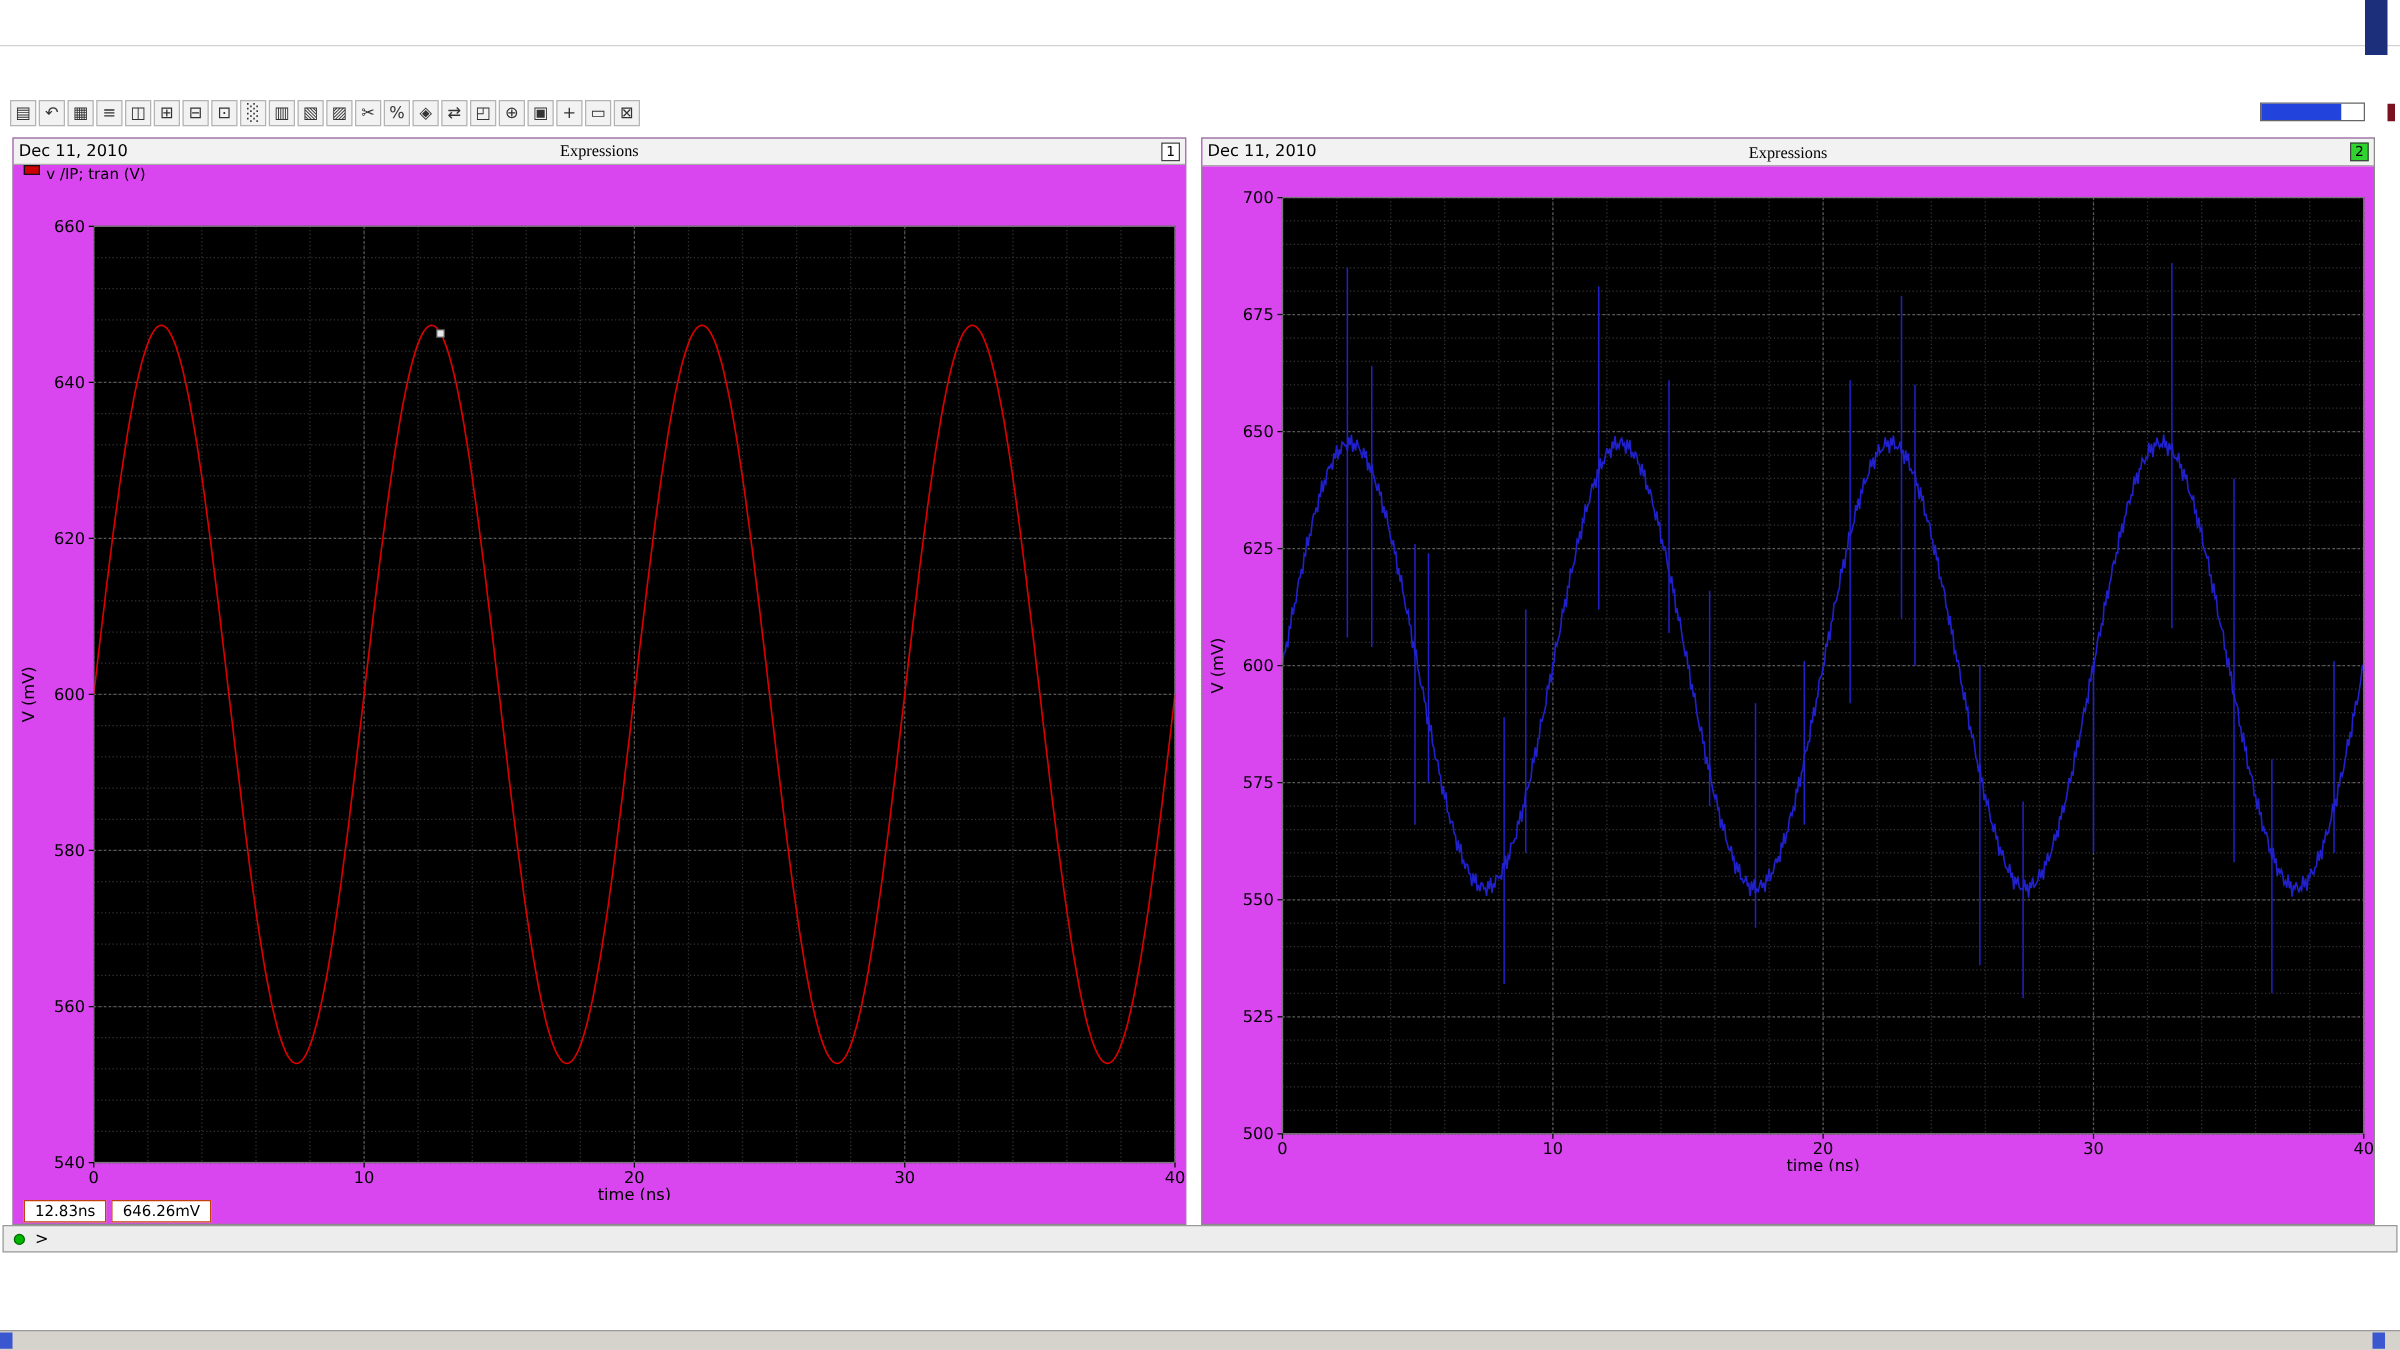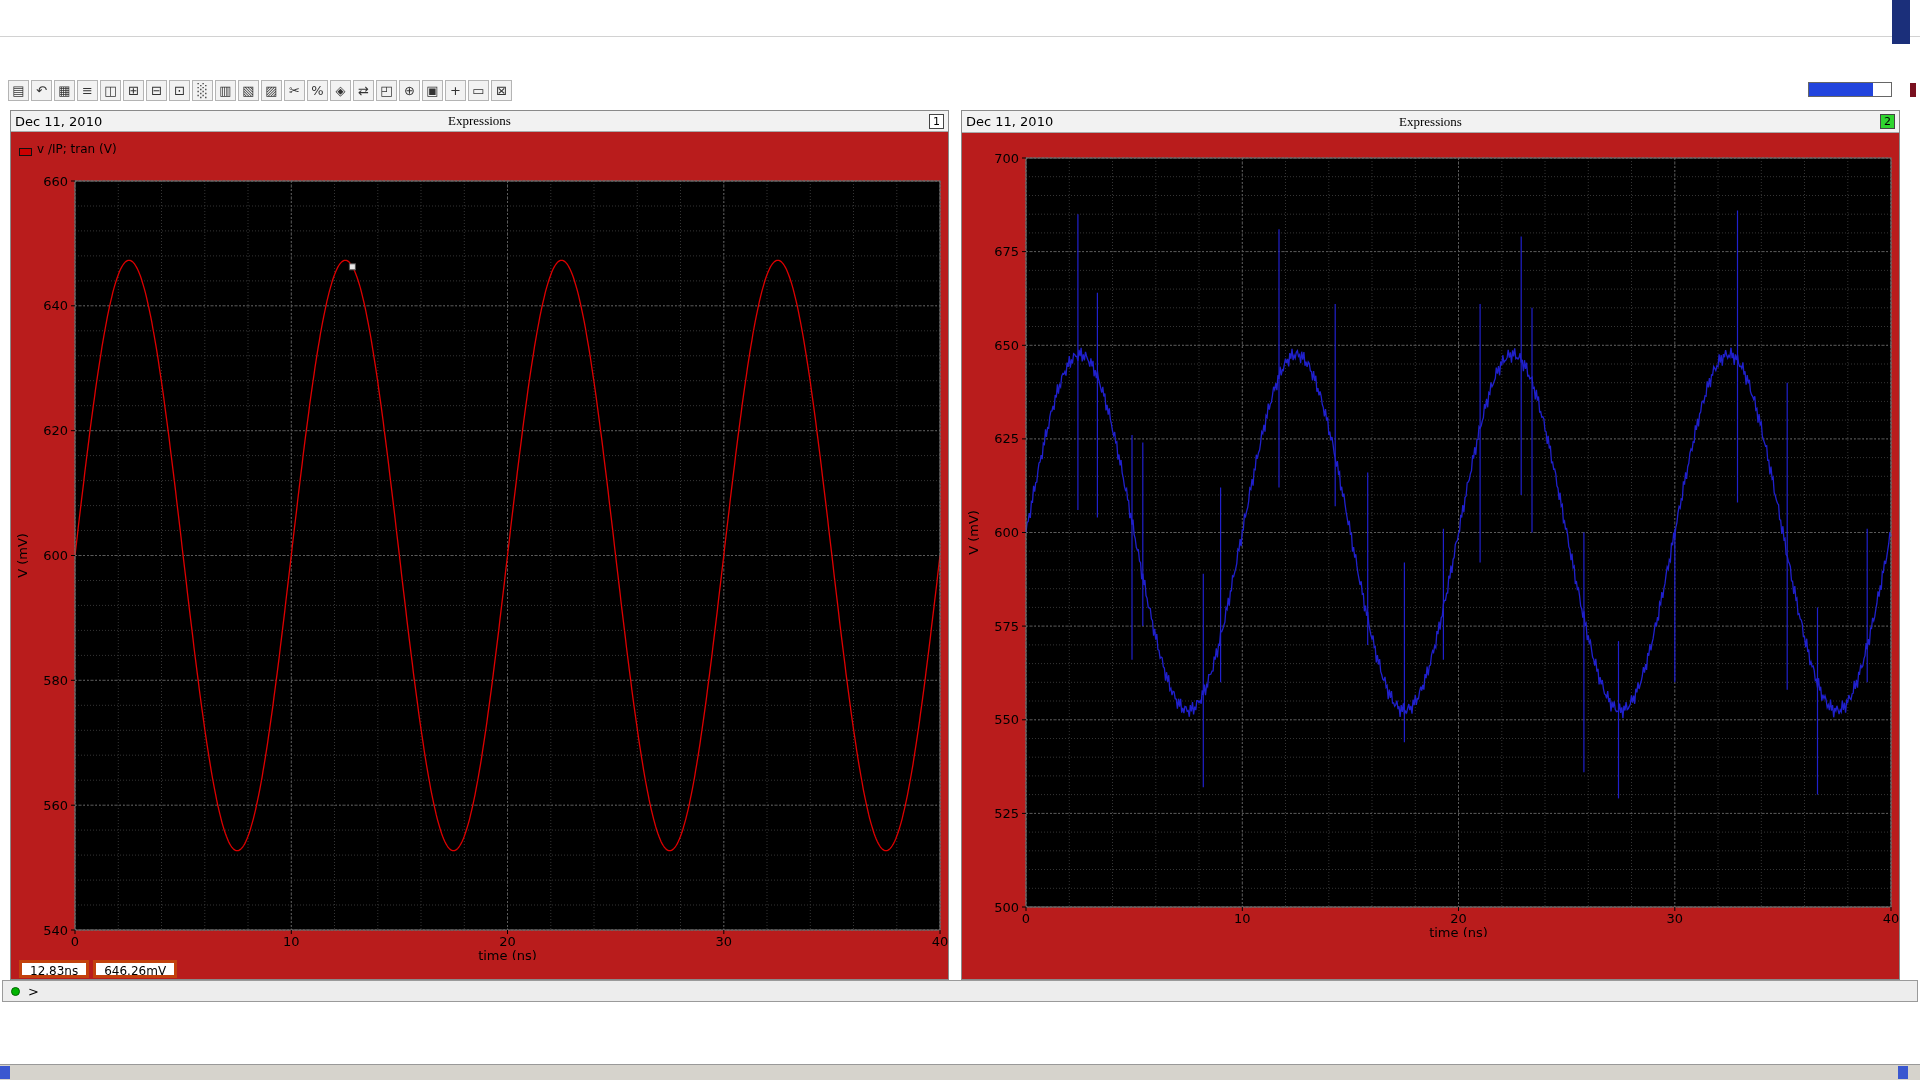--- a/index.html
+++ b/index.html
@@ -15,34 +15,34 @@
 
   .toolbar { position:absolute; top:80px; left:8px; height:22px; display:flex; gap:2px; }
   .tool-btn {
     width:21px; height:21px; border:1px solid #b4b4b4; background:#f2f2f2; color:#333;
     font-size:13px; line-height:19px; text-align:center; cursor:default; user-select:none;
   }
   .progress-track { position:absolute; top:82px; right:28px; width:84px; height:15px; border:1px solid #666; background:#fff; }
   .progress-fill { height:100%; width:78%; }
 
   .panels { position:absolute; top:110px; left:10px; display:flex; gap:12px; }
-  .panel { width:939px; height:870px; border:1px solid #8a8a8a; background:#b91c1c; display:flex; flex-direction:column; }
+  .panel { width:939px; height:870px; border:1px solid #8a8a8a; background:#d946ef; display:flex; flex-direction:column; }
   .panel-header { height:22px; display:flex; align-items:center; padding:0 4px; background:#f2f2f2; border-bottom:1px solid #aaa; font-size:13px; }
   .ph-left { flex:1; text-align:left; white-space:nowrap; }
   .ph-title { flex:0; white-space:nowrap;font-family:Liberation Serif, serif; }
   .ph-right { flex:1; display:flex; justify-content:flex-end; }
   .badge { min-width:15px; height:15px; border:1px solid #444; font-size:11px; line-height:13px; text-align:center; background:#fff; padding:0 2px; }
 
-  .legend-row { height:24px; display:flex; align-items:flex-end; gap:5px; padding-left:8px; font-size:12px; }
+  .legend-row { height:24px; display:flex; align-items:flex-start; gap:5px; padding-left:8px; font-size:12px; }
   .swatch { width:13px; height:8px; border:1px solid #111; background:#888; }
 
   .plot-wrap { width:937px; height:804px; }
 
   .status-row { height:20px; display:flex; gap:4px; padding-left:8px; align-items:center; }
-  .status-box { height:18px; border:3px solid #c2410c; background:#fff; font-size:12px; line-height:16px; padding:0 8px; min-width:62px; }
+  .status-box { height:18px; border:1px solid #c2410c; background:#fff; font-size:12px; line-height:16px; padding:0 8px; min-width:62px; }
 
   .command-bar { position:absolute; top:980px; left:2px; right:2px; height:22px; background:#ededed; border:1px solid #9a9a9a; display:flex; align-items:center; gap:8px; padding-left:8px; font-size:13px; }
   .cmd-dot { width:9px; height:9px; border-radius:50%; background:#00b400; border:1px solid #006600; }
 
   .bottom-strip { position:absolute; left:0; right:0; bottom:0; height:16px; background:#d6d3cc; border-top:1px solid #999; }
   .bs-blue-left { position:absolute; left:0; bottom:1px; width:10px; height:13px; background:#3a57d0; }
   .bs-blue-right { position:absolute; right:12px; bottom:1px; width:10px; height:13px; background:#3a57d0; }
 </style>
 </head>
 <body>

